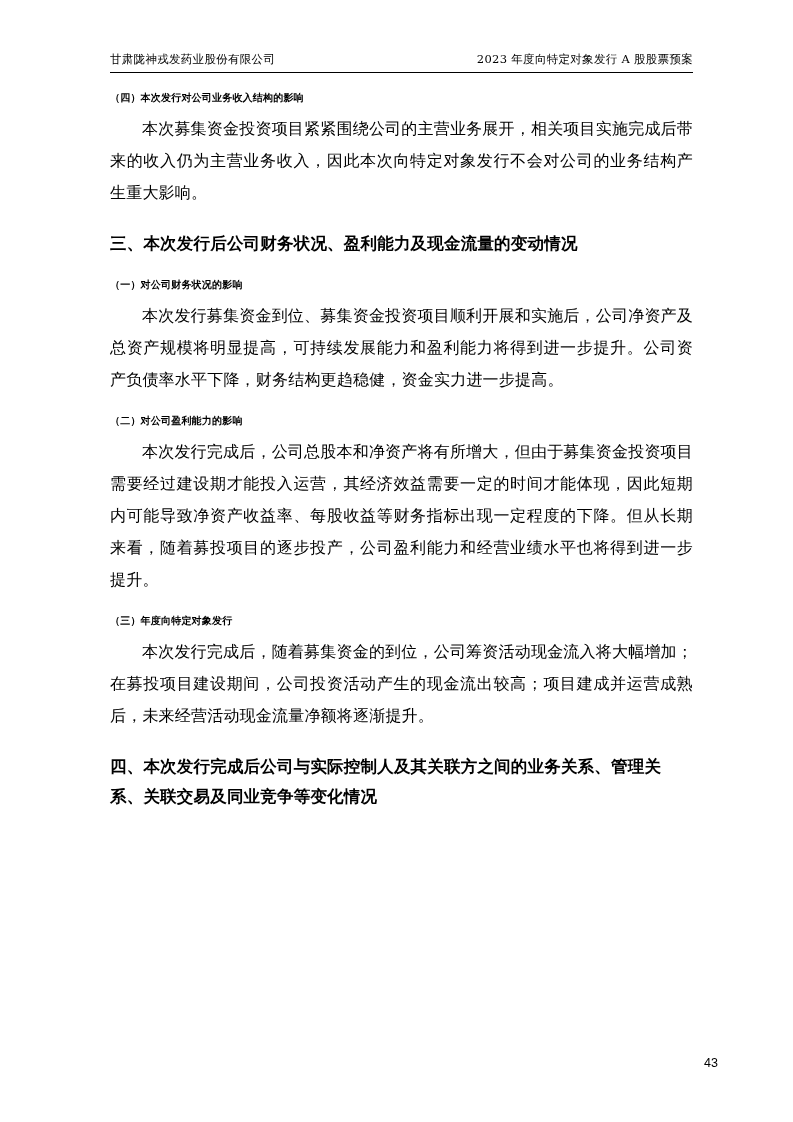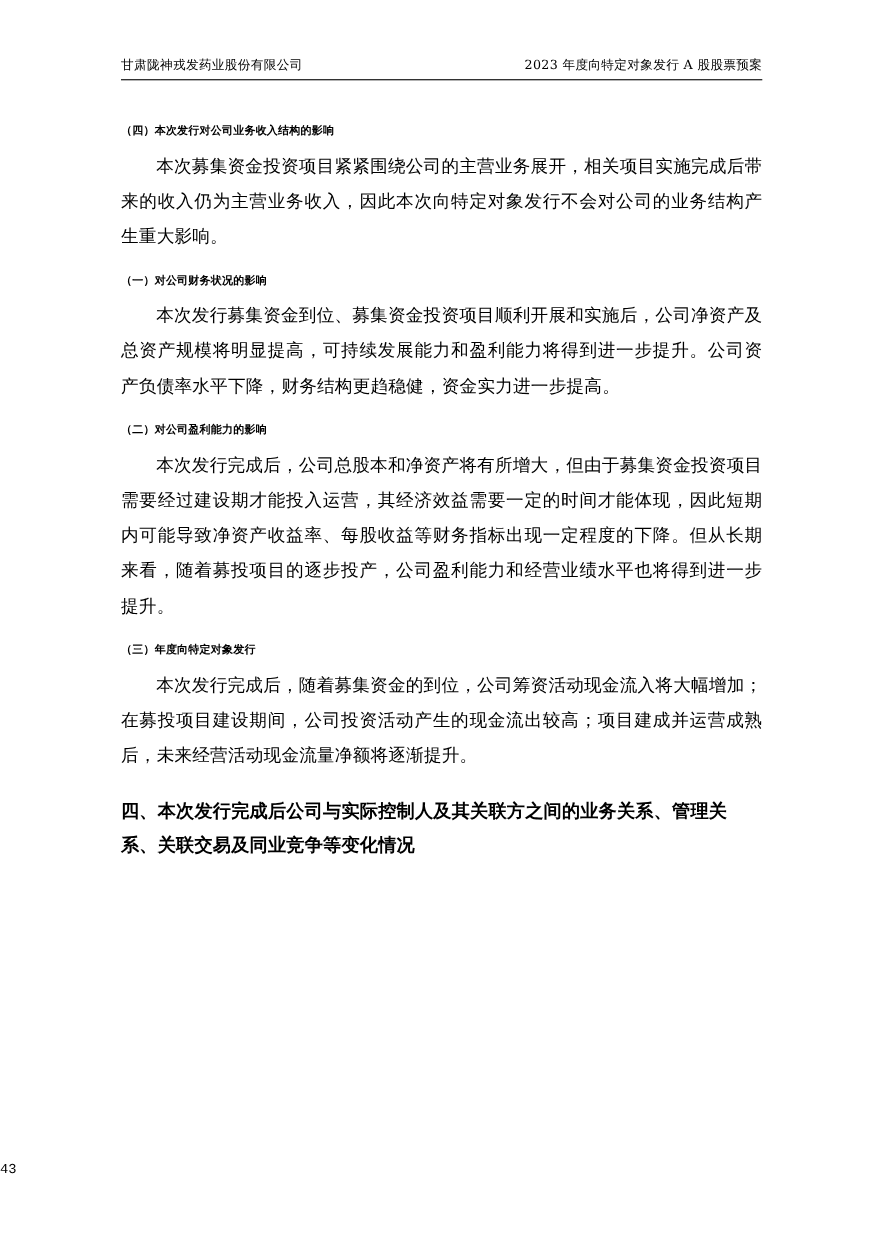--- a/index.html
+++ b/index.html
@@ -24,21 +24,21 @@
   }
   
   .header {
     display: flex;
     justify-content: space-between;
     align-items: flex-end;
     font-size: 11.5px;
     letter-spacing: 0.3px;
     padding-bottom: 5px;
     border-bottom: 1px solid #000;
-    margin-bottom: 38px;
+    margin-bottom: 16px;
   }
   .header .left {
     white-space: nowrap;
   }
   .header .right {
     white-space: nowrap;
   }
   
   h2.section {
     font-family: "DejaVu Sans", "Liberation Sans", sans-serif;
@@ -62,39 +62,40 @@
     margin: 0 0 4px 0;
     text-align: justify;
     text-indent: 2em;
     letter-spacing: 0.2px;
   }
   .footer-num {
     position: absolute;
     bottom: 52px;
     left: 0;
     width: 718px;
-    text-align: left;
+    text-align: right;
     font-size: 12.5px;
-    font-family: Liberation Mono, monospace;
+    font-family: Liberation Sans, sans-serif;
   }
 </style>
 </head>
 <body>
 
 <div class="page">
 
   <div class="header">
     <span class="left">甘肃陇神戎发药业股份有限公司</span>
     <span class="right">2023 年度向特定对象发行 A 股股票预案</span>
   </div>
 
   <div class="content">
     <h3 class="subsection">（四）本次发行对公司业务收入结构的影响</h3>
     <p class="para">本次募集资金投资项目紧紧围绕公司的主营业务展开，相关项目实施完成后带来的收入仍为主营业务收入，因此本次向特定对象发行不会对公司的业务结构产生重大影响。</p>
 
+    <h2 class="section">三、本次发行后公司财务状况、盈利能力及现金流量的变动情况</h2>
 
     <h3 class="subsection">（一）对公司财务状况的影响</h3>
     <p class="para">本次发行募集资金到位、募集资金投资项目顺利开展和实施后，公司净资产及总资产规模将明显提高，可持续发展能力和盈利能力将得到进一步提升。公司资产负债率水平下降，财务结构更趋稳健，资金实力进一步提高。</p>
 
     <h3 class="subsection">（二）对公司盈利能力的影响</h3>
     <p class="para">本次发行完成后，公司总股本和净资产将有所增大，但由于募集资金投资项目需要经过建设期才能投入运营，其经济效益需要一定的时间才能体现，因此短期内可能导致净资产收益率、每股收益等财务指标出现一定程度的下降。但从长期来看，随着募投项目的逐步投产，公司盈利能力和经营业绩水平也将得到进一步提升。</p>
 
     <h3 class="subsection">（三）年度向特定对象发行</h3>
     <p class="para">本次发行完成后，随着募集资金的到位，公司筹资活动现金流入将大幅增加；在募投项目建设期间，公司投资活动产生的现金流出较高；项目建成并运营成熟后，未来经营活动现金流量净额将逐渐提升。</p>
 

